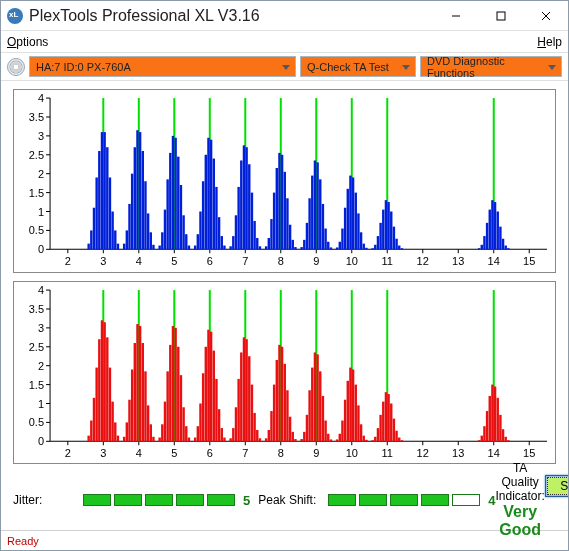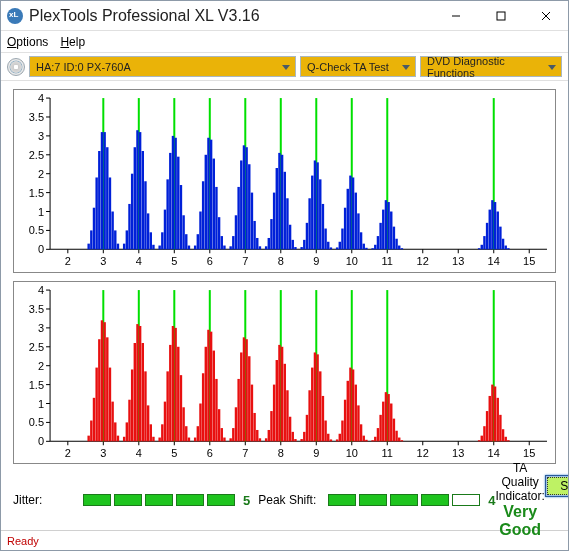--- a/index.html
+++ b/index.html
@@ -4,26 +4,26 @@
 <style>
 * { margin:0; padding:0; box-sizing:border-box; font-family:"Segoe UI",Tahoma,sans-serif; }
 body { width:569px; height:551px; background:#fff; border:1px solid #8d9aa8; display:flex; flex-direction:column; overflow:hidden; }
 .titlebar { height:30px; background:#fff; display:flex; align-items:center; border-bottom:1px solid #e0e0e0; }
 .titlebar .appicon { width:16px; height:16px; margin:0 6px; border-radius:50%; background:#3a7ab8; position:relative; }
 .titlebar .appicon::after { content:"xL"; font-size:8px; color:#fff; position:absolute; top:2px; left:2px; font-weight:bold; }
 .titlebar .title { font-size:16px; color:#222; flex:0 0 auto; }
 .titlebar .spacer { flex:1; }
 .win-btn { width:45px; height:30px; display:flex; align-items:center; justify-content:center; background:transparent; border:none; color:#111; }
 .win-btn svg { width:10px; height:10px; }
-.menubar { height:22px; border-bottom:1px solid #e1e1e1; display:flex; align-items:center; padding:0 6px; font-size:12px; gap:12px; }
+.menubar { height:22px; border-bottom:1px solid #e1e1e1; display:flex; align-items:center; padding:0 6px; font-size:12px; gap:12px;justify-content:space-between; }
 .menubar .mi { color:#000; cursor:default; }
 .menubar .mi u { text-decoration:underline; }
 .toolbar { height:28px; display:flex; align-items:center; gap:4px; padding:0 6px; border-bottom:1px solid #e0e0e0; }
 .disc-icon { width:18px; height:18px; border-radius:50%; background:radial-gradient(circle,#fff 18%,#ccc 22%,#d9d9d9 48%,#8fb0c6 54%,#e9e9e9 60%); border:1px solid #9aa6af; flex:0 0 auto; }
-.dropdown { height:21px; border:1px solid #a9b7c1; background:#eab308; font-size:11px; display:flex; align-items:center; padding:0 18px 0 6px; position:relative; color:#222; }
+.dropdown { height:21px; border:1px solid #a9b7c1; background:#f97316; font-size:11px; display:flex; align-items:center; padding:0 18px 0 6px; position:relative; color:#222; }
 .dropdown::after { content:""; position:absolute; right:5px; top:8px; border-left:4px solid transparent; border-right:4px solid transparent; border-top:5px solid #4a5a66; }
 .dd-drive { flex:1; min-width:0; }
 .dd-func { width:142px; }
 .dd-test { width:116px; }
 .chart-host { flex:1; padding:8px 12px 4px 12px; display:flex; flex-direction:column; gap:8px; }
 .chart-box { border:1px solid #888; width:100%; flex:1; position:relative; background:#fff; }
 svg.plot { width:100%; height:100%; display:block; }
 .axis-line { stroke:#000; stroke-width:1; }
 .tick { stroke:#000; stroke-width:1; }
 .tick-label { font-size:11px; fill:#000; }

